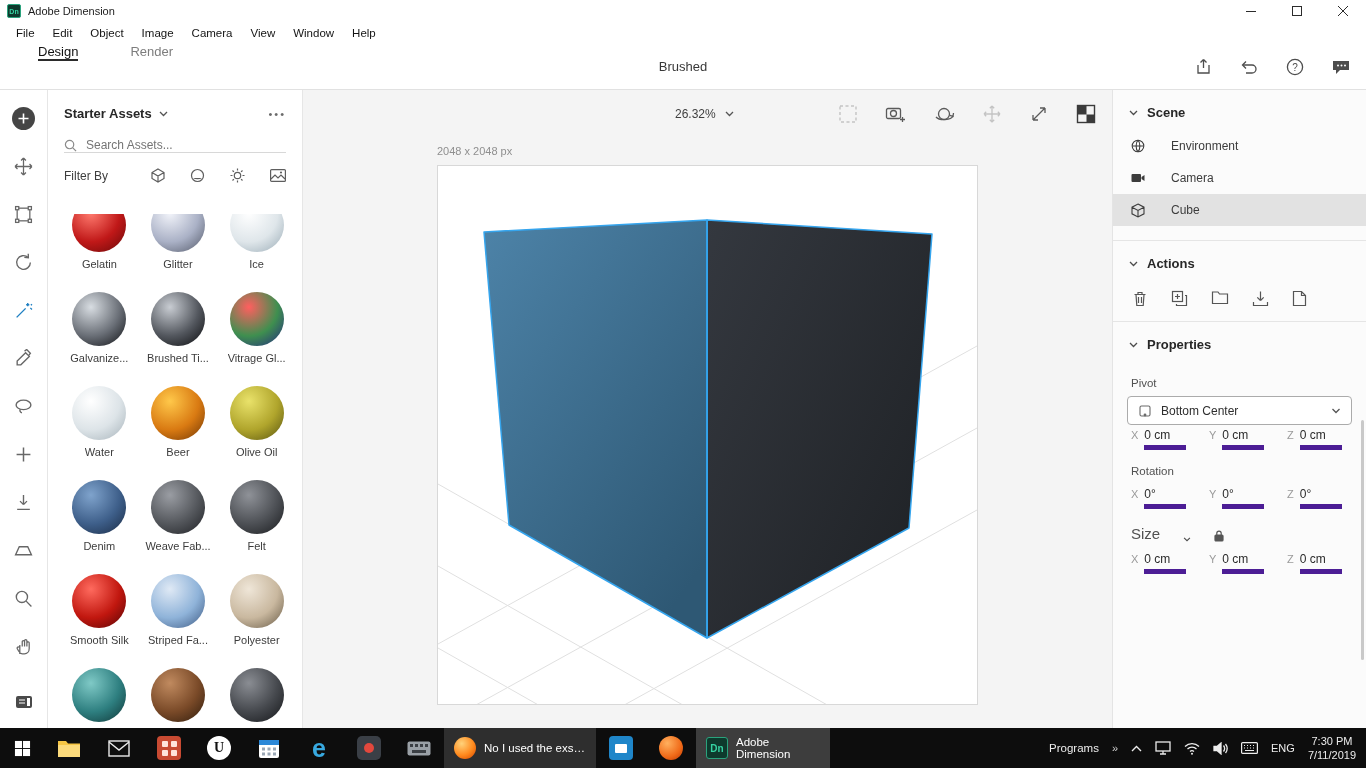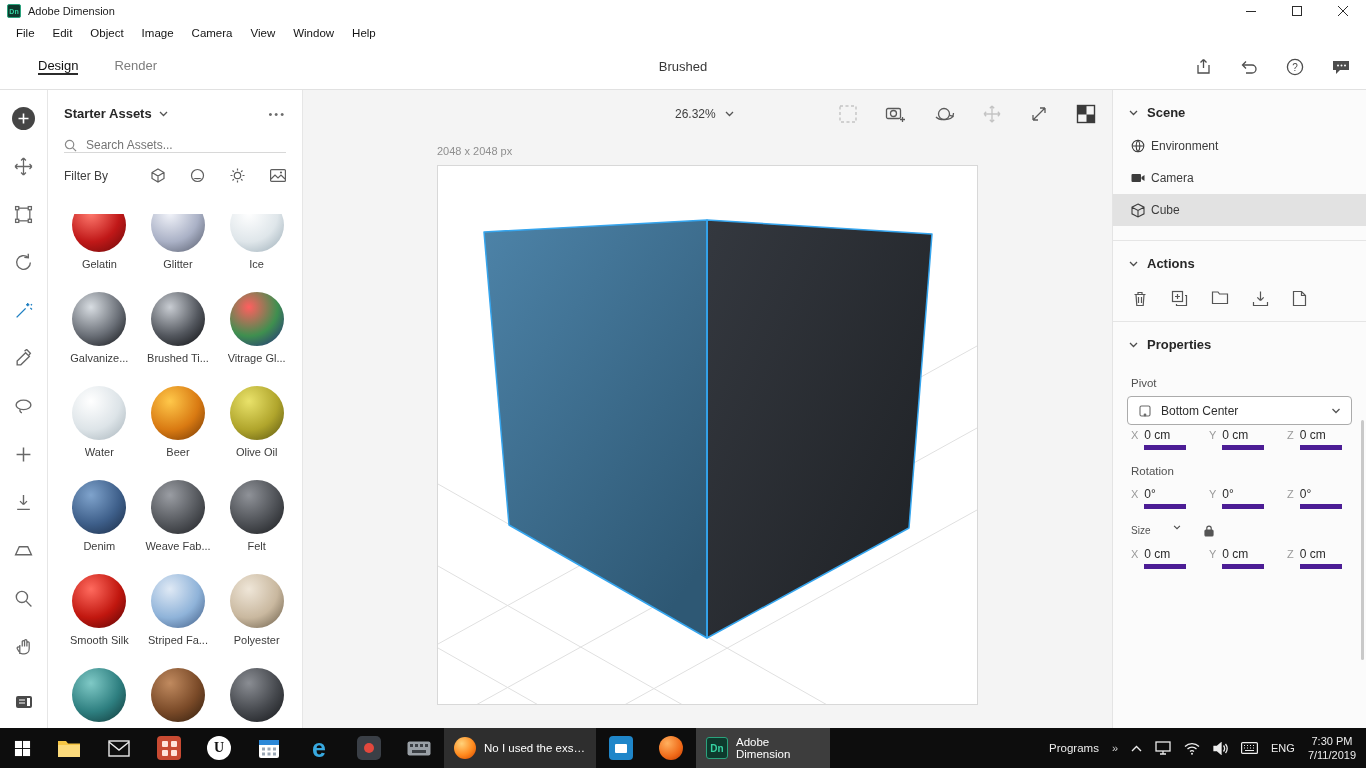--- a/index.html
+++ b/index.html
@@ -15,21 +15,21 @@
   .win-controls{position:absolute;right:0;top:0;height:22px;display:flex}
   .wc{width:46px;height:22px;display:flex;align-items:center;justify-content:center;color:#2c2c2c}
 
   
   .menubar{height:22px;display:flex;align-items:center;padding-left:7px;background:#fff}
   .menu-item{font-size:11.5px;color:#141414;padding:0 9px}
 
   
   .appheader{height:46px;background:#fff;border-bottom:1px solid #e1e1e1;position:relative;display:flex;align-items:center}
   .doc-title{position:absolute;left:0;right:0;text-align:center;font-size:13px;color:#383838}
-  .tabs{display:flex;margin-left:38px;gap:36px;height:100%;align-items:center;position:relative;z-index:2}
+  .tabs{display:flex;margin-left:38px;gap:52px;height:100%;align-items:flex-start;position:relative;z-index:2}
   .tab{font-size:13px;color:#7d7d7d;display:flex;align-items:center;border-bottom:2px solid transparent}
   .tab.active{color:#111;border-bottom:2px solid #2b2b2b}
   .hdr-icons{position:absolute;right:16px;display:flex;gap:28px;align-items:center;z-index:2;color:#4d4d4d}
 
   
   .main{position:absolute;top:90px;left:0;right:0;bottom:40px;display:flex}
 
   
   .lefttools{width:48px;background:#fff;border-right:1px solid #e6e6e6;display:flex;
     flex-direction:column;align-items:center;padding-top:4px}
@@ -61,33 +61,33 @@
   .vp-tools{position:absolute;right:16px;top:14px;display:flex;gap:27px;align-items:center}
   .vpt{color:#5a5a5a}.vpt.dim{color:#c3c3c3}.vpt.dark{color:#3a3a3a}
   .canvas-label{position:absolute;left:134px;top:55px;font-size:11px;color:#8f8f8f}
   .canvas{position:absolute;left:134px;top:75px;width:541px;height:540px;background:#fff;border:1px solid #d8d8d8}
   .cube-edge{stroke:var(--sel-color);stroke-linejoin:round}
 
   
   .rightpanel{width:254px;background:#fbfbfb;border-left:1px solid #e4e4e4;position:relative;font-size:12px}
   .sec-title{display:flex;align-items:center;gap:9px;padding:15px 0 10px 16px;font-size:13px;font-weight:bold;color:#272727}
   .chev-sm{color:#4c4c4c}
-  .scene-row{height:32px;display:flex;align-items:center;gap:6px;padding-left:18px;color:#3c3c3c}
+  .scene-row{height:32px;display:flex;align-items:center;gap:26px;padding-left:18px;color:#3c3c3c}
   .scene-row.selected{background:#e2e2e2}
   .divider{height:1px;background:#e5e5e5;margin-top:14px}
   .actions-icons{display:flex;gap:23px;padding:9px 0 14px 19px;color:#555}
   .prop-label{font-size:11.5px;color:#515151;padding:15px 0 7px 18px}
   .pivot-select{margin:0 14px;height:29px;border:1px solid #ababab;border-radius:4px;background:#fff;
     display:flex;align-items:center;padding:0 10px;gap:9px;color:#2e2e2e}
   .pivot-chev{margin-left:auto;color:#555}
   .xyz-row{display:flex;padding-left:18px;margin-top:3px}
   .xyz{width:78px;display:flex;align-items:baseline;gap:6px}
   .axis{font-size:11px;color:#9a9a9a}
   .val{font-size:12px;color:#2a2a2a;border-bottom:5px solid #4c1d95;min-width:42px;padding-bottom:3px}
-  .size-head{display:flex;align-items:flex-start;gap:23px;padding:16px 0 7px 18px;font-size:10px;color:#515151}
+  .size-head{display:flex;align-items:flex-end;gap:23px;padding:16px 0 7px 18px;font-size:15px;color:#515151}
   .scrollbar{position:absolute;right:2px;top:330px;width:3px;height:240px;background:#c9c9c9;border-radius:2px}
 
   
   .taskbar{position:absolute;bottom:0;left:0;right:0;height:40px;background:#0d0d0d;display:flex;align-items:stretch;color:#fff}
   .tb-btn{width:44px;display:flex;align-items:center;justify-content:center}
   .tb-ico{width:50px;display:flex;align-items:center;justify-content:center}
   .tb-win{display:flex;align-items:center;gap:8px;padding:0 10px;font-size:11.5px}
   .ff-win{width:152px;background:#2e2e2e}
   .dim-win{width:134px;background:#3d3d3d}
   .ff-ball{width:22px;height:22px;border-radius:50%;flex:none;

